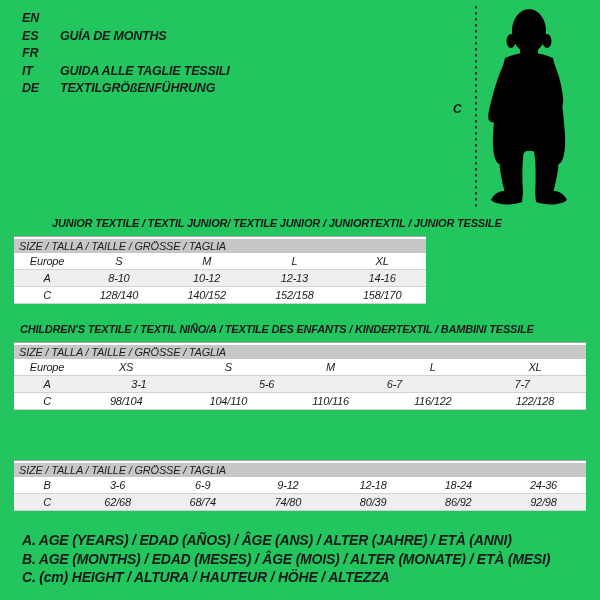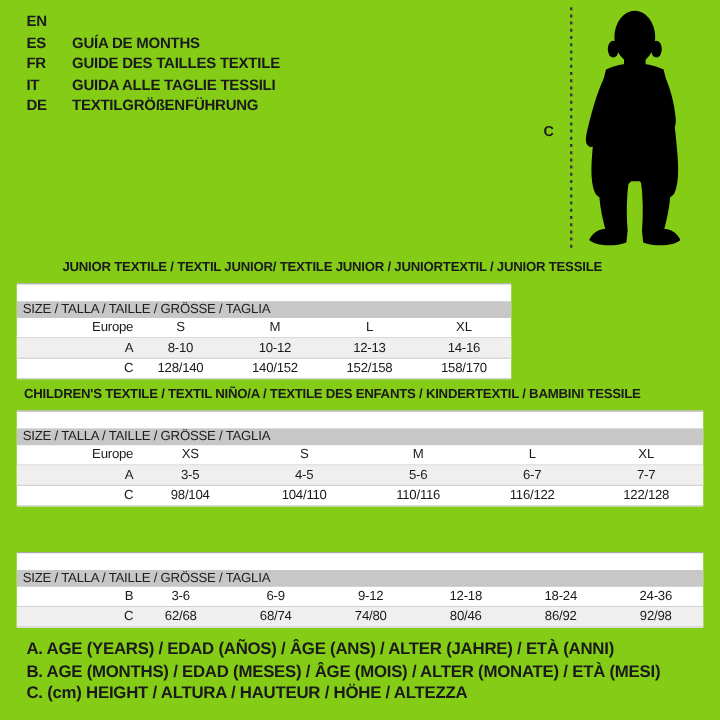--- a/index.html
+++ b/index.html
@@ -1,60 +1,59 @@
 <!DOCTYPE html>
 <html><head>
 <meta charset="utf-8">
 <style>
   html,body{margin:0;padding:0;background:#fff;}
-  #page{position:relative;width:600px;height:600px;background:#84cc16;overflow:hidden;
-        font-family:"Liberation Sans",sans-serif;color:#1a1a1a;}
+  #page{position:relative;width:600px;height:600px;background:#22c55e;overflow:hidden;
+        font-family:"Liberation Sans",sans-serif;color:#1a1a1a;font-style:italic;}
 
   
   .lang-block{position:absolute;left:22px;top:10px;}
   .lang-row{display:flex;height:17.5px;line-height:17.5px;font-size:12.5px;font-weight:bold;letter-spacing:-0.2px;}
   .lang-code{width:38px;}
   
   .figure{position:absolute;left:445px;top:0;width:155px;height:210px;}
   .c-label{position:absolute;left:8px;top:102px;font-size:12px;font-weight:bold;}
   
   .section-title{position:absolute;left:20px;font-size:11px;font-weight:bold;letter-spacing:-0.2px;line-height:14px;white-space:nowrap;}
   #title-junior{top:216px;margin-left:32px;}
   #title-children{top:322px;}
   #title-babies{top:423px;}
   
-  .size-table{position:absolute;left:14px;border-top:1px solid #a8a8a8;padding-top:14px;background:#fff;}
+  .size-table{position:absolute;left:14px;border-top:1px solid #a8a8a8;padding-top:2px;background:#fff;}
   #table-junior{top:236px;width:412px;}
   #table-children{top:342px;width:572px;}
   #table-babies{top:460px;width:572px;}
   .size-bar{background:#c7c7c7;height:14px;line-height:14px;padding-left:5px;font-size:11px;color:#1d1d1d;letter-spacing:-0.2px;}
   .trow{display:flex;height:16px;line-height:16px;border-bottom:1px solid #d2d2d2;font-size:11px;letter-spacing:-0.2px;}
   .trow.shade{background:#efefef;}
   .tcell{flex:1;text-align:center;}
-  .tcell.label{flex:0 0 56px;padding-left:5px;text-align:right;margin-left:36px;}
+  .tcell.label{flex:0 0 56px;padding-left:5px;text-align:center;}
   
   .footnotes{position:absolute;left:22px;top:531px;font-size:14px;font-weight:bold;letter-spacing:-0.2px;}
   .footnote{height:18.5px;line-height:18.5px;white-space:nowrap;}
 </style>
 </head>
 <body>
 
 <div id="page">
 
   <div class="lang-block">
     <div class="lang-row">
       <span class="lang-code">EN</span>
     </div>
     <div class="lang-row">
       <span class="lang-code">ES</span>
       <span class="lang-title">GUÍA DE MONTHS</span>
     </div>
     <div class="lang-row">
       <span class="lang-code">FR</span>
-      <span class="lang-title">GUIDE DES TAILLES TEXTILE</span>
     </div>
     <div class="lang-row">
       <span class="lang-code">IT</span>
       <span class="lang-title">GUIDA ALLE TAGLIE TESSILI</span>
     </div>
     <div class="lang-row">
       <span class="lang-code">DE</span>
       <span class="lang-title">TEXTILGRÖßENFÜHRUNG</span>
     </div>
   </div>
@@ -111,22 +110,21 @@
   <div class="trow">
         <div class="tcell label">Europe</div>
         <div class="tcell">XS</div>
         <div class="tcell">S</div>
         <div class="tcell">M</div>
         <div class="tcell">L</div>
         <div class="tcell">XL</div>
       </div>
       <div class="trow shade">
         <div class="tcell label">A</div>
-        <div class="tcell">3-5</div>
-        <div class="tcell">4-5</div>
+        <div class="tcell">3-1</div>
         <div class="tcell">5-6</div>
         <div class="tcell">6-7</div>
         <div class="tcell">7-7</div>
       </div>
       <div class="trow">
         <div class="tcell label">C</div>
         <div class="tcell">98/104</div>
         <div class="tcell">104/110</div>
         <div class="tcell">110/116</div>
         <div class="tcell">116/122</div>
@@ -143,21 +141,21 @@
         <div class="tcell">9-12</div>
         <div class="tcell">12-18</div>
         <div class="tcell">18-24</div>
         <div class="tcell">24-36</div>
       </div>
       <div class="trow shade">
         <div class="tcell label">C</div>
         <div class="tcell">62/68</div>
         <div class="tcell">68/74</div>
         <div class="tcell">74/80</div>
-        <div class="tcell">80/46</div>
+        <div class="tcell">80/39</div>
         <div class="tcell">86/92</div>
         <div class="tcell">92/98</div>
       </div>
     </div>
 
   <div class="footnotes">
     <div class="footnote">A. AGE (YEARS) / EDAD (AÑOS) / ÂGE (ANS) / ALTER (JAHRE) / ETÀ (ANNI)</div>
     <div class="footnote">B. AGE (MONTHS) / EDAD (MESES) / ÂGE (MOIS) / ALTER (MONATE) / ETÀ (MESI)</div>
     <div class="footnote">C. (cm) HEIGHT / ALTURA / HAUTEUR / HÖHE / ALTEZZA</div>
   </div>

